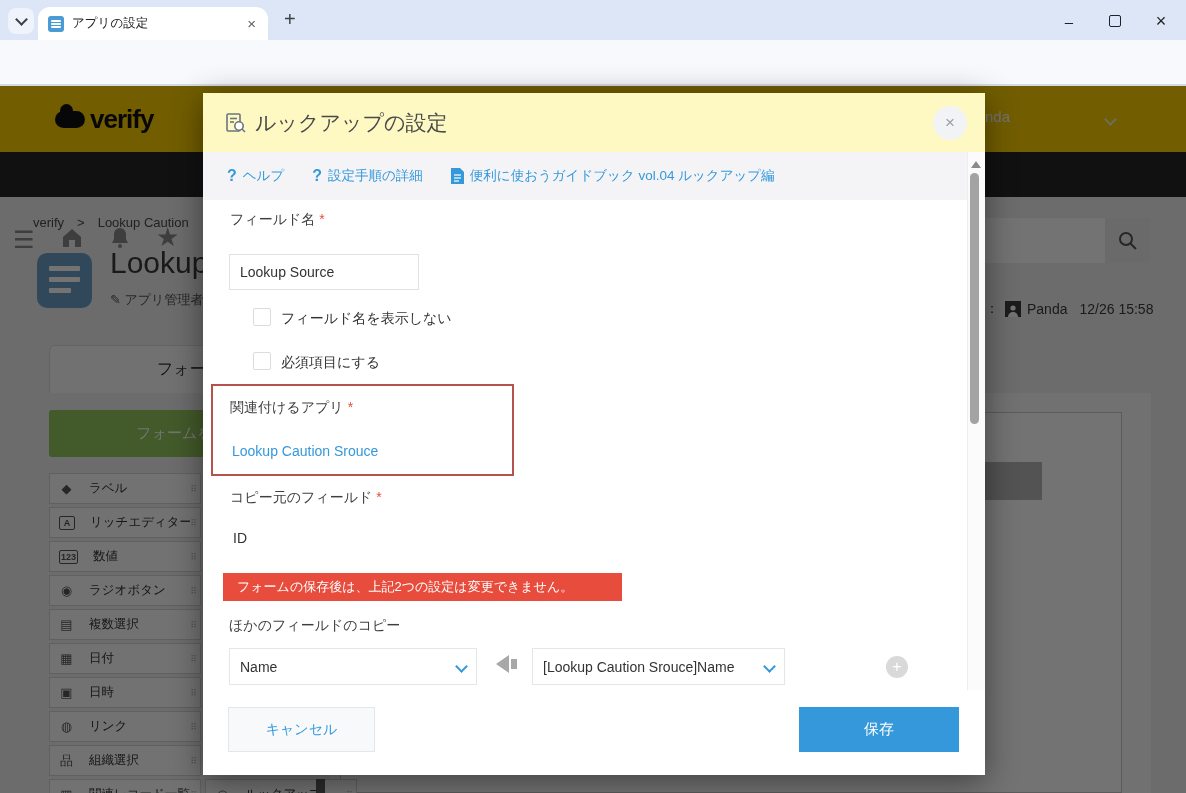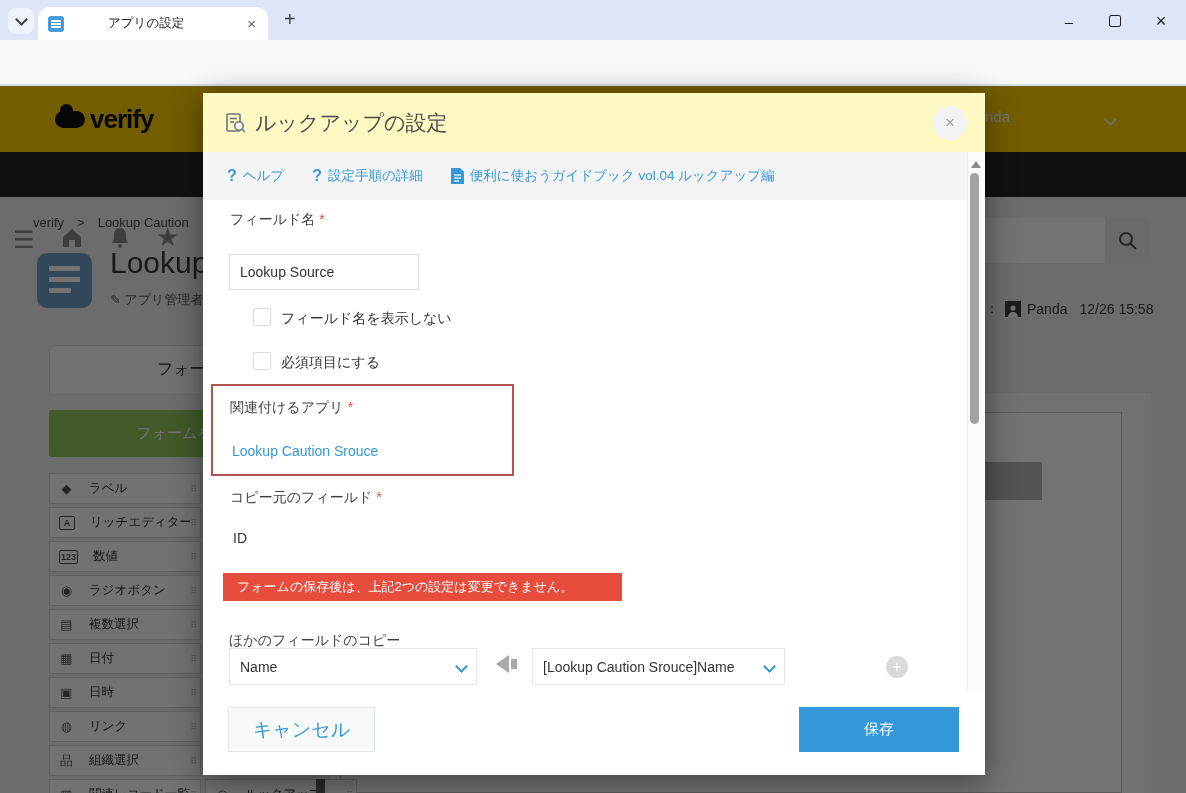--- a/index.html
+++ b/index.html
@@ -4,21 +4,21 @@
 <style>
   html,body{margin:0;padding:0;}
   body{font-family:"Liberation Sans","DejaVu Sans",sans-serif;}
   #screen{position:relative;width:1186px;height:793px;overflow:hidden;background:#fff;}
   .abs{position:absolute;}
 
   
   #tabstrip{left:0;top:0;width:1186px;height:40px;background:#dce6f7;}
   #tabsearch{left:8px;top:8px;width:26px;height:26px;border-radius:8px;background:#eef3fc;display:flex;align-items:center;justify-content:center;}
   .chev{display:inline-block;width:7px;height:7px;border-right:2px solid #3c4043;border-bottom:2px solid #3c4043;transform:rotate(45deg);margin-top:-3px;}
-  #tab{left:38px;top:7px;width:230px;height:33px;background:#fff;border-radius:12px 12px 0 0;display:flex;align-items:center;padding:0 10px;box-sizing:border-box;gap:36px;}
+  #tab{left:38px;top:7px;width:230px;height:33px;background:#fff;border-radius:12px 12px 0 0;display:flex;align-items:center;padding:0 10px;box-sizing:border-box;}
   #favicon{width:16px;height:16px;border-radius:3px;background:#4a9bd4;position:relative;flex:0 0 16px;}
   #favicon i{position:absolute;left:3px;right:3px;height:2px;background:#fff;border-radius:1px;}
   #tab .title{font-size:12.5px;color:#202124;margin-left:8px;flex:1;white-space:nowrap;overflow:hidden;}
   #tabclose{font-size:15px;color:#5f6368;padding:0 2px;}
   #newtab{left:284px;top:8px;font-size:20px;color:#3c4043;}
   .winctl{top:10px;width:22px;height:22px;display:flex;align-items:center;justify-content:center;color:#202124;font-size:15px;}
   #winmax span{display:inline-block;width:10px;height:10px;border:1.5px solid #202124;border-radius:2px;}
   #toolbar{left:0;top:40px;width:1186px;height:44px;background:#f7f9fc;border-bottom:2px solid #d5dbe3;box-sizing:content-box;}
   .navic{top:50px;font-size:18px;color:#474b50;}
   #urlbar{left:160px;top:46px;width:775px;height:32px;border-radius:16px;background:#edf0f4;display:flex;align-items:center;padding:0 14px;box-sizing:border-box;}
@@ -86,21 +86,21 @@
   .dropdown .dtext{margin-left:10px;white-space:nowrap;overflow:hidden;flex:1;}
   .dropdown .chev{border-color:#3498db;flex:0 0 7px;margin:0 10px 0 4px;}
   #maparrow{left:293px;top:562px;display:flex;align-items:center;}
   #maparrow .tri{width:0;height:0;border-top:9px solid transparent;border-bottom:9px solid transparent;border-right:13px solid #a8a8a8;}
   #maparrow .bar{width:6px;height:10px;background:#a8a8a8;margin-left:2px;}
   #plusbtn{left:683px;top:563px;width:22px;height:22px;border-radius:50%;background:#d9d9d9;color:#fff;font-size:16px;display:flex;align-items:center;justify-content:center;}
   #mscroll{left:764px;top:59px;width:18px;height:538px;background:#fbfbfb;border-left:1px solid #ededed;box-sizing:border-box;}
   #mscrollup{left:768px;top:68px;width:0;height:0;border-left:5px solid transparent;border-right:5px solid transparent;border-bottom:7px solid #8a8a8a;}
   #mthumb{left:767px;top:80px;width:9px;height:251px;background:#a3a3a3;border-radius:5px;}
   #mfooter{left:0;top:597px;width:782px;height:85px;background:#fff;}
-  #cancelbtn{left:25px;top:614px;width:147px;height:45px;background:#f7f9fa;border:1px solid #e3e7e8;color:#3498db;font-size:19px;display:flex;align-items:center;justify-content:center;box-sizing:border-box;}
+  #cancelbtn{left:25px;top:614px;width:147px;height:45px;background:#f7f9fa;border:1px solid #e3e7e8;color:#3498db;font-size:14px;display:flex;align-items:center;justify-content:center;box-sizing:border-box;}
   #savebtn{left:596px;top:614px;width:160px;height:45px;background:#3498db;color:#fff;font-size:15px;display:flex;align-items:center;justify-content:center;}
 </style>
 </head>
 <body>
 
 <div id="screen">
 
   <div class="abs" id="tabstrip">
     <div class="abs" id="tabsearch">
         <span class="chev"></span>
@@ -329,21 +329,21 @@
 
     <div class="abs" id="redbox"></div>
     <div class="abs seclabel" style="left:27px;top:306px"><span>関連付けるアプリ</span><span class="req">*</span></div>
     <div class="abs" id="applink">Lookup Caution Srouce</div>
 
     <div class="abs seclabel" style="left:27px;top:396px"><span>コピー元のフィールド</span><span class="req">*</span></div>
     <div class="abs" id="idval">ID</div>
 
     <div class="abs" id="warnbar">フォームの保存後は、上記2つの設定は変更できません。</div>
 
-    <div class="abs seclabel" style="left:26px;top:539px">ほかのフィールドのコピー</div>
+    <div class="abs seclabel" style="left:26px;top:524px">ほかのフィールドのコピー</div>
     <div class="abs dropdown" style="left:26px;width:248px">
         <span class="dtext">Name</span>
         <span class="chev"></span>
       </div>
     <div class="abs" id="maparrow">
         <span class="tri"></span>
         <span class="bar"></span>
       </div>
     <div class="abs dropdown" style="left:329px;width:253px">
         <span class="dtext">[Lookup Caution Srouce]Name</span>

